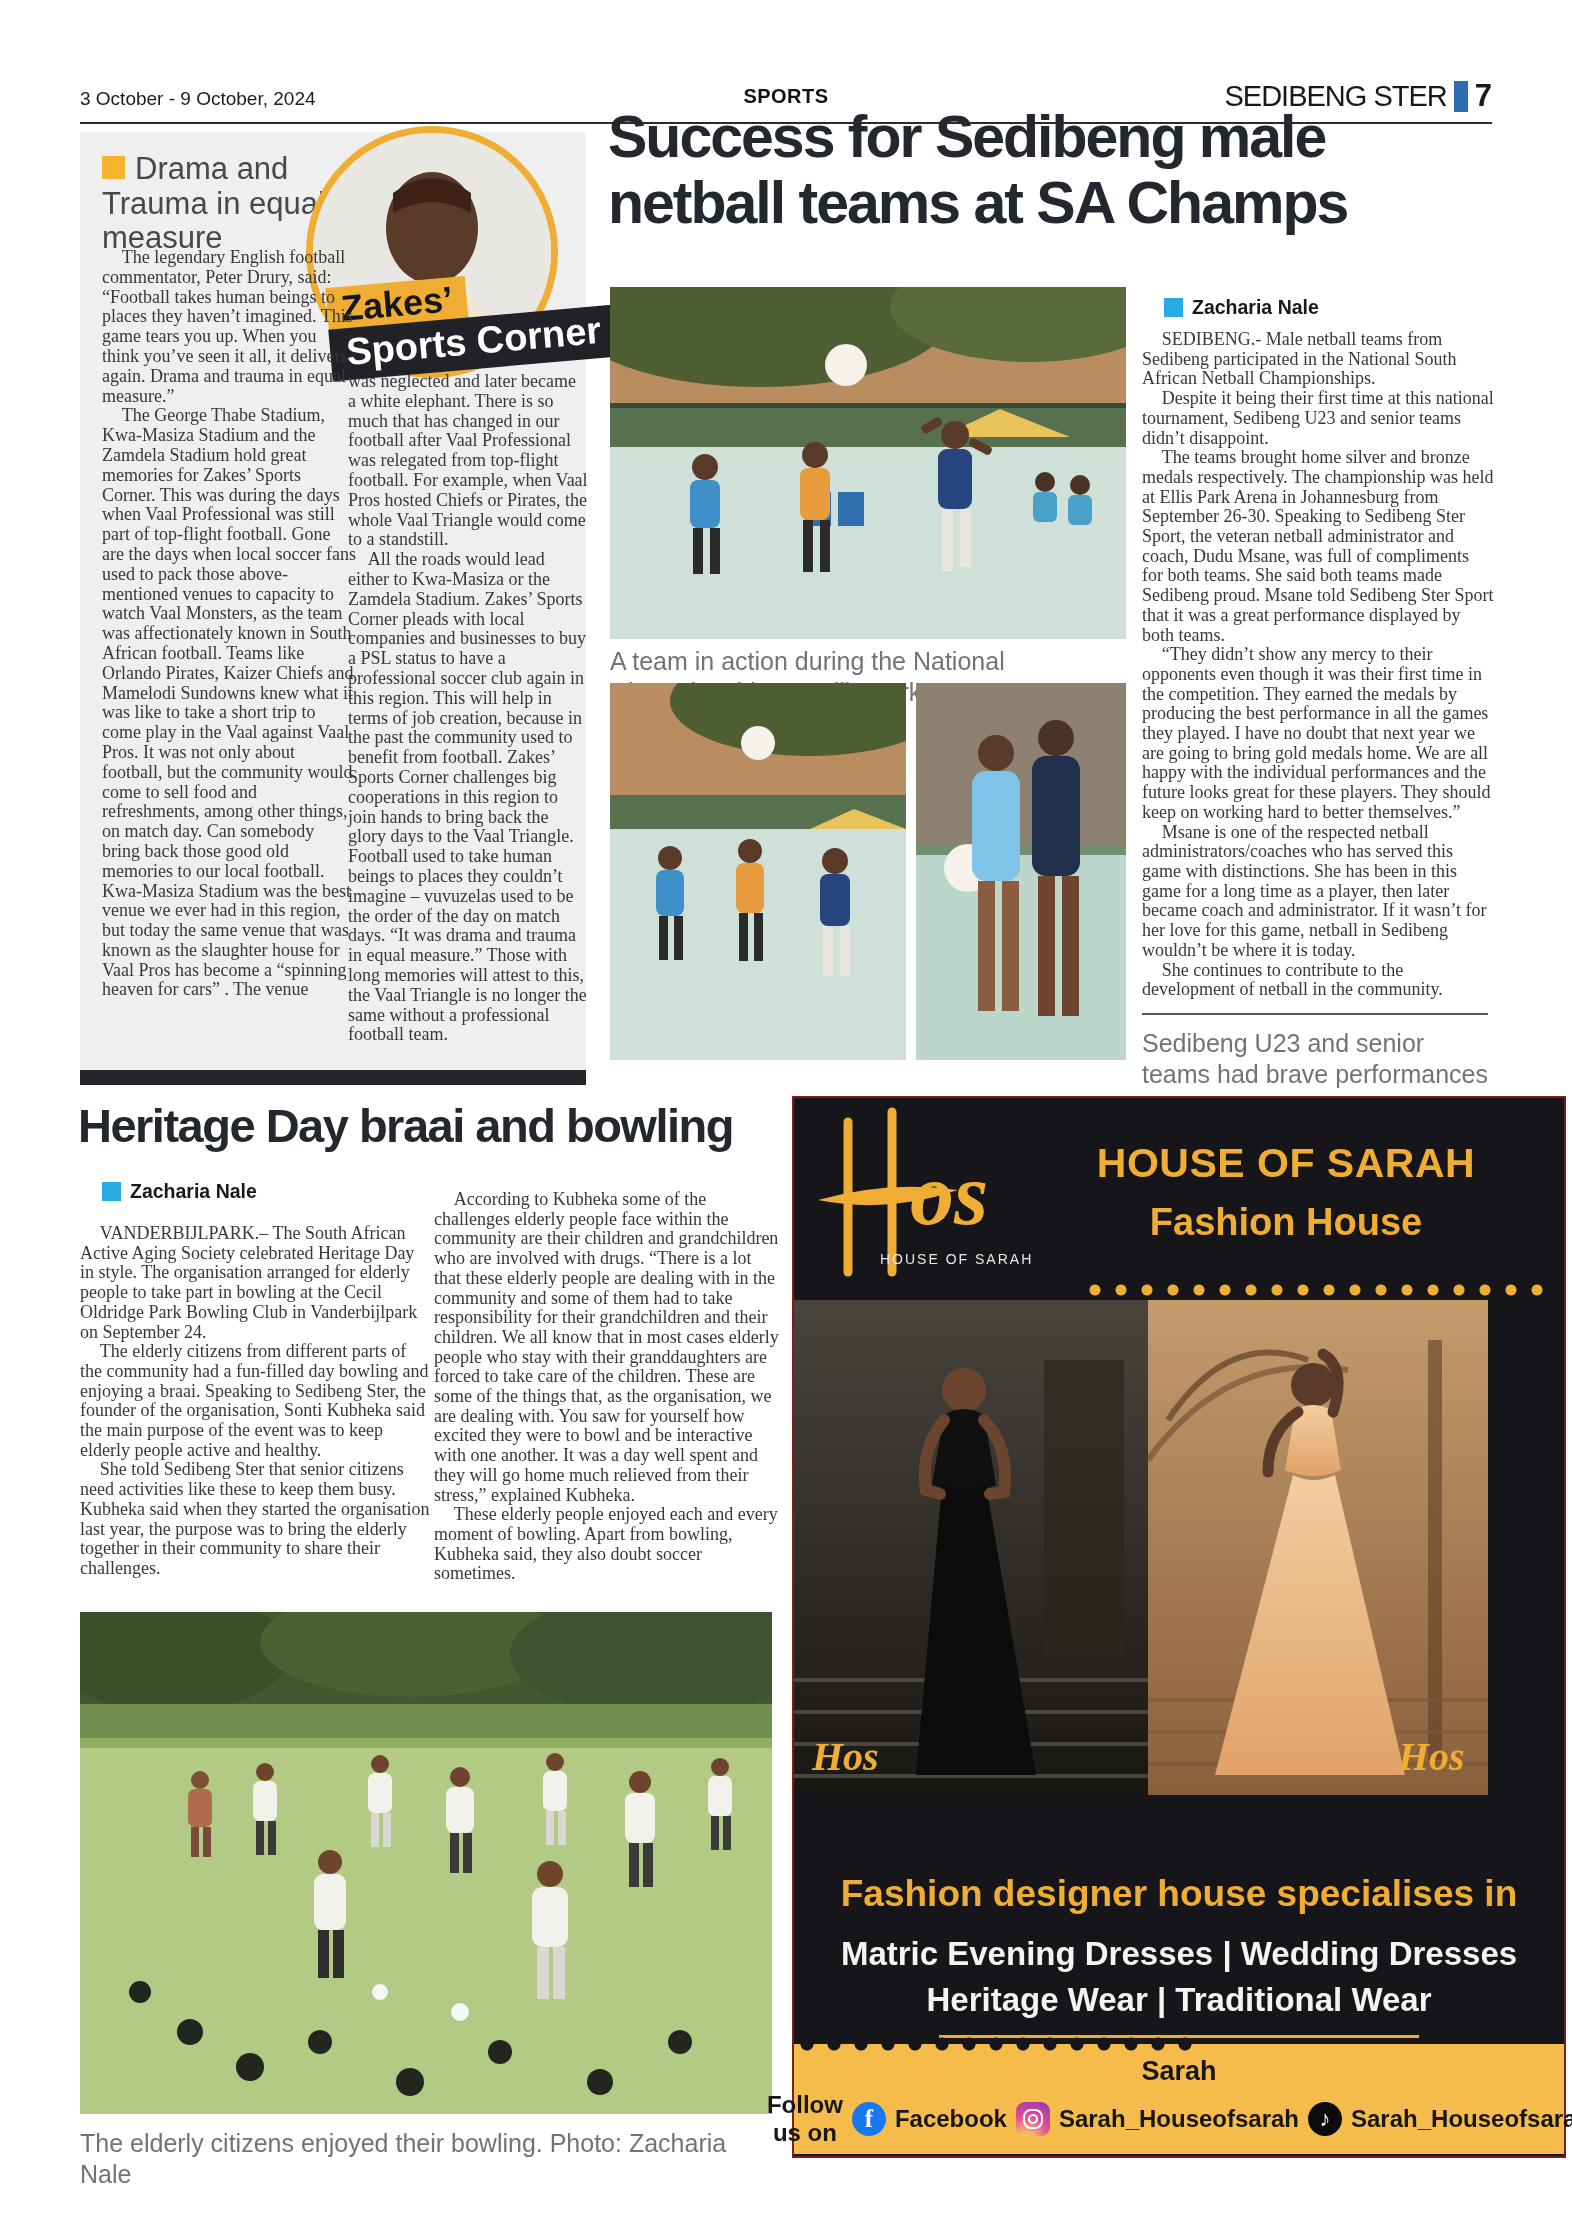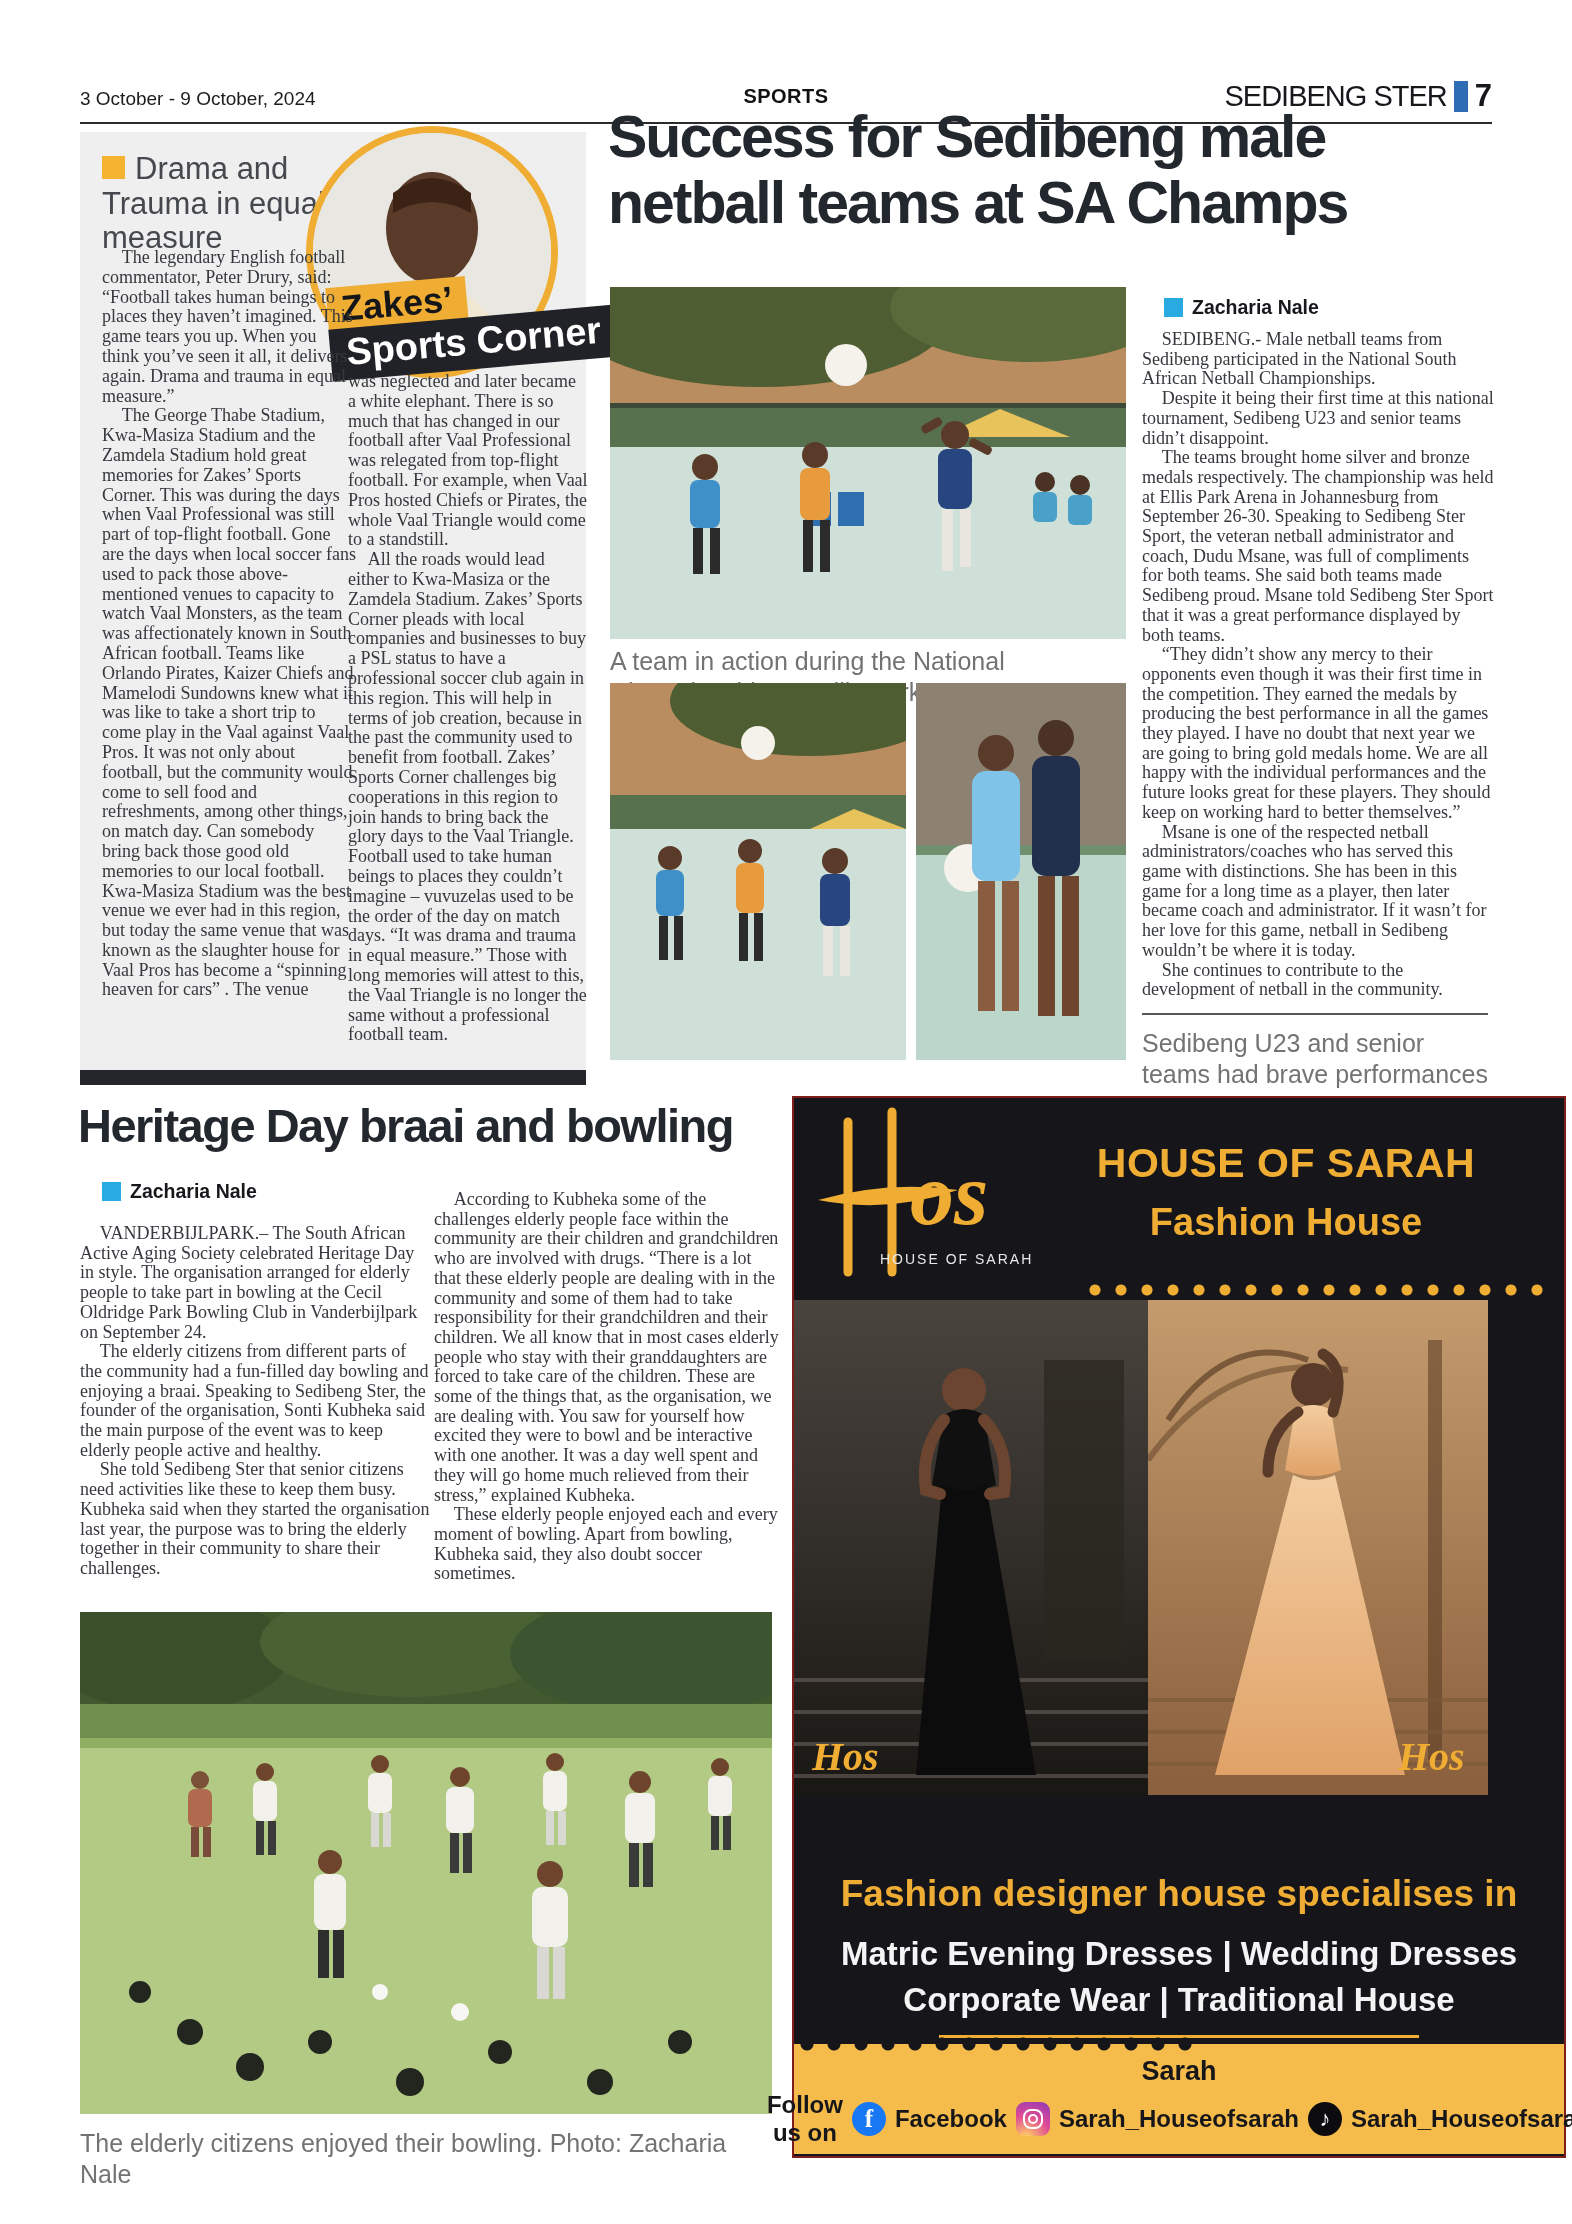--- a/index.html
+++ b/index.html
@@ -378,21 +378,21 @@
         <path d="M145 175 q20 10 42 0 l70 300 h-190 Z" fill="url(#g3)"></path>
         <path d="M150 112 q-30 20 -30 60" stroke="#5a3b2a" stroke-width="11" fill="none" stroke-linecap="round"></path>
         <path d="M185 112 q14 -44 -10 -58" stroke="#5a3b2a" stroke-width="11" fill="none" stroke-linecap="round"></path>
         <text x="250" y="470" font-family="Liberation Serif, serif" font-style="italic" font-weight="bold" font-size="40" fill="#f0ad33">Hos</text>
       </svg>
     </div>
 
     <div class="ad-text">
       <div class="ad-l1">Fashion designer house specialises in</div>
       <div class="ad-l2">Matric Evening Dresses | Wedding Dresses</div>
-      <div class="ad-l3">Corporate Wear | Traditional House</div>
+      <div class="ad-l3">Heritage Wear | Traditional Wear</div>
       <div class="ad-hr"></div>
       <div class="ad-l4">Dress Design School | Event organizer</div>
     </div>
 
     <div class="ad-footer">
       <div class="black-dots"></div>
       <div class="adf-name">Sarah</div>
       <div class="adf-social">
         <span>Follow us on</span>
         <span class="icn icn-fb">f</span>

